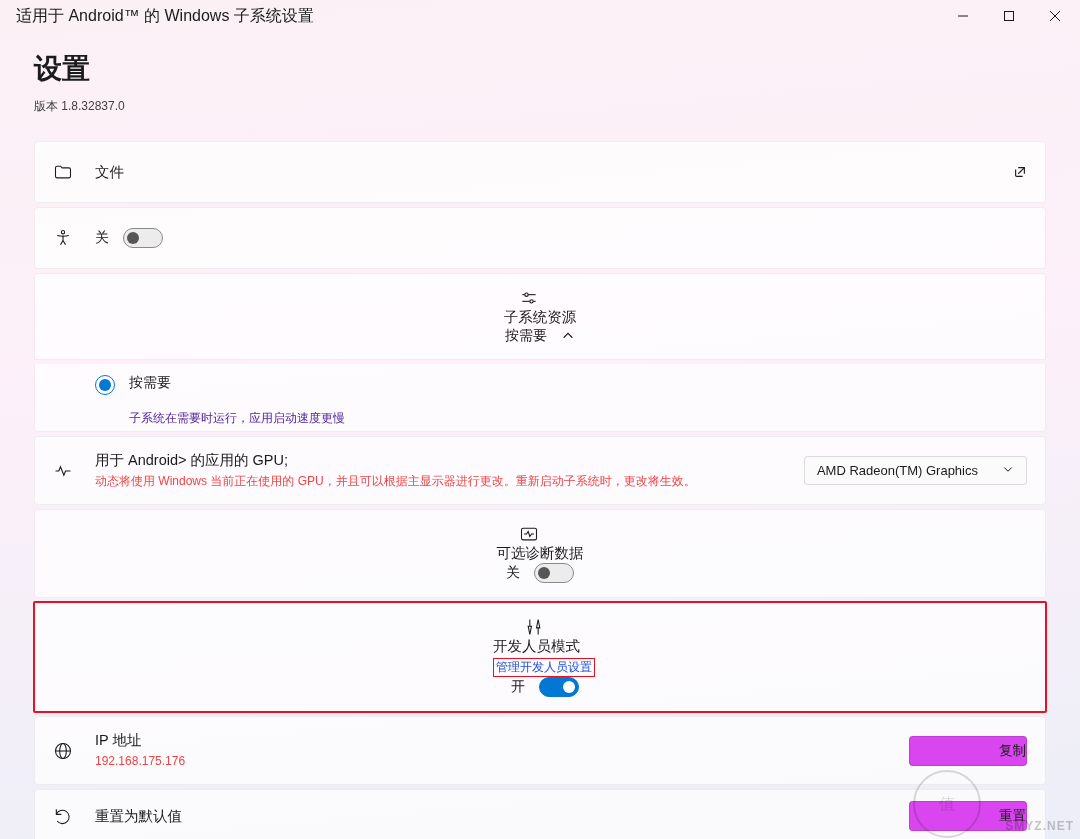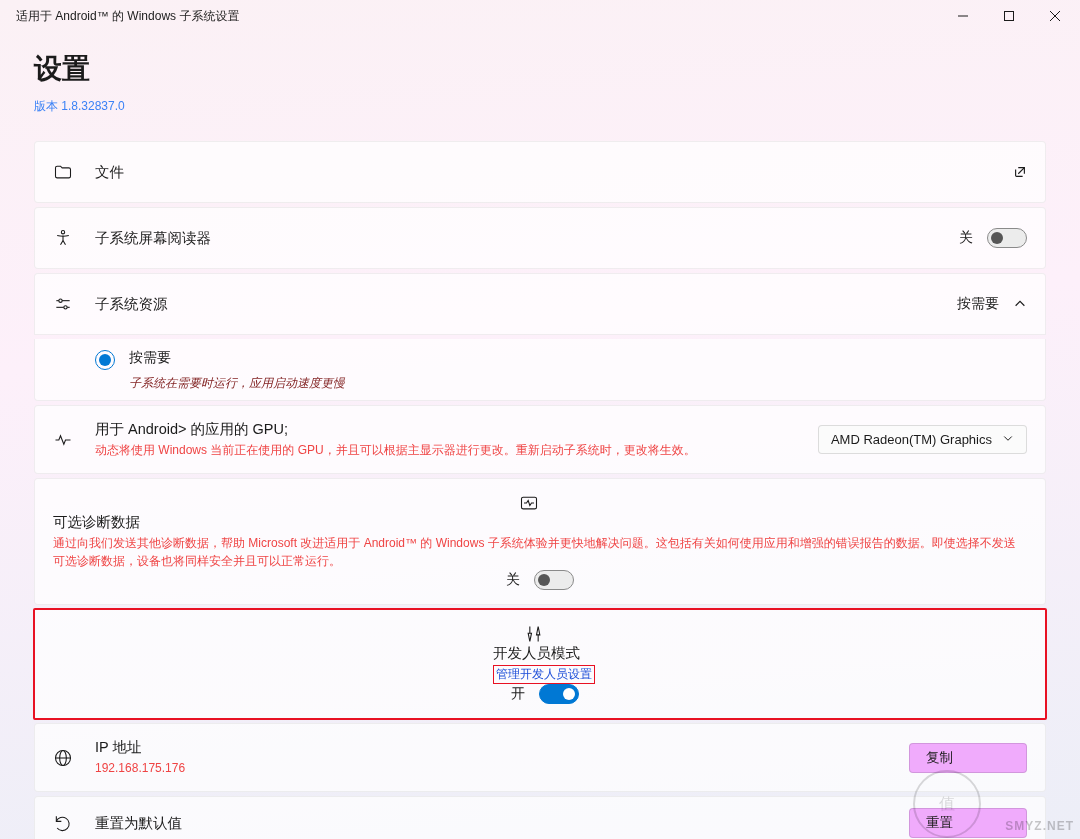--- a/index.html
+++ b/index.html
@@ -14,59 +14,59 @@
     position: relative;
     border-radius: 8px;
   }
 
   
   .titlebar {
     display: flex;
     align-items: center;
     height: 32px;
     padding: 0 2px 0 16px;
-    font-size: 12px;
+    font-size: 16px;
     color: #1b1b1b;
   }
   .titlebar .title { flex: 1; }
   .win-btn {
     width: 46px;
     height: 32px;
     display: flex;
     align-items: center;
     justify-content: center;
     color: #1b1b1b;
   }
   .win-btn svg { width: 10px; height: 10px; }
 
   
   .page-header { padding: 18px 34px 8px 34px; }
   .page-header h1 { font-size: 28px; font-weight: 600; margin-bottom: 10px; }
-  .page-header .version { font-size: 12px; color: #3b82f6; }
+  .page-header .version { font-size: 12px; color: #404040; }
 
   
   .cards {
     padding: 18px 34px 8px 34px;
     display: flex;
     flex-direction: column;
     gap: 4px;
   }
   .card {
     background: rgba(255,255,255,0.72);
     border: 1px solid rgba(0,0,0,0.06);
     border-radius: 4px;
     display: flex;
     align-items: center;
     padding: 14px 18px;
     min-height: 62px;
     position: relative;
   }
   .card.compact { min-height: 54px; padding-top: 10px; padding-bottom: 10px; }
   .card.tall { min-height: 80px; flex-direction: column; }
-  .card.expanded-head { border-bottom-left-radius: 0; border-bottom-right-radius: 0; }
+  .card.expanded-head { border-bottom-left-radius: 0; border-bottom-right-radius: 0; flex-direction: column; }
   .card.expanded-body {
     border-top: none;
     border-top-left-radius: 0;
     border-top-right-radius: 0;
     flex-direction: column;
     align-items: stretch;
     padding: 0;
   }
 
   .icon-col {
@@ -110,35 +110,35 @@
 
   
   .dropdown {
     background: #fbfbfb;
     border: 1px solid rgba(0,0,0,0.12);
     border-radius: 4px;
     padding: 6px 12px;
     font-size: 13px;
     display: flex;
     align-items: flex-start;
-    gap: 10px;
+    gap: 24px;
     min-width: 180px;
     justify-content: space-between;
   }
   .dropdown svg { width: 12px; height: 12px; }
 
   
   .act-btn {
-    background: #f0abfc;
+    background: #d946ef;
     border: 1px solid rgba(0,0,0,0.12);
     border-radius: 4px;
-    padding: 5px 16px;
+    padding: 5px 0;
     font-size: 13.5px;
     min-width: 118px;
-    text-align: left;
+    text-align: right;
   }
 
   
   .chev, .extlink { width: 14px; height: 14px; }
   .chev svg, .extlink svg { width: 14px; height: 14px; stroke: #1b1b1b; fill: none; stroke-width: 1.3; }
 
   
   .radio-row {
     display: flex;
     align-items: flex-start;
@@ -156,21 +156,21 @@
   }
   .radio.checked { border-color: #0078d4; }
   .radio.checked::after {
     content: "";
     position: absolute;
     inset: 3px;
     border-radius: 50%;
     background: #0078d4;
   }
   .radio-text .rtitle { font-size: 14px; }
-  .radio-text .rdesc  { font-size: 12px; color: #7f1d1d; margin-top: 8px; font-style: italic; }
+  .radio-text .rdesc  { font-size: 12px; color: #4c1d95; margin-top: 18px; }
 
   
   .highlight { border: 2px solid #e81123; border-radius: 2px; padding: 0; margin: -1px; }
 
   
   .watermark {
     position: absolute;
     right: 6px; bottom: 6px;
     font-size: 12px;
     letter-spacing: 1px;
@@ -236,23 +236,20 @@
 
   <div class="card">
     <div class="icon-col">
       <svg viewBox="0 0 24 24">
           <circle cx="12" cy="5" r="2"></circle>
           <path d="M5 9c4 1 10 1 14 0"></path>
           <path d="M12 9v6l-3 5"></path>
           <path d="M12 15l3 5"></path>
         </svg>
     </div>
-    <div class="text-col">
-      <div class="title">子系统屏幕阅读器</div>
-    </div>
     <div class="action-col">
       <span class="state-label">关</span>
       <div class="toggle">
           <div class="knob"></div>
         </div>
     </div>
   </div>
 
   <div class="card expanded-head">
     <div class="icon-col">
@@ -307,21 +304,20 @@
 
   <div class="card tall">
     <div class="icon-col">
       <svg viewBox="0 0 24 24">
           <rect x="3" y="5" width="18" height="14" rx="2"></rect>
           <path d="M6 12h3l2-3 2 6 2-3h3"></path>
         </svg>
     </div>
     <div class="text-col">
       <div class="title">可选诊断数据</div>
-      <div class="desc">通过向我们发送其他诊断数据，帮助 Microsoft 改进适用于 Android™ 的 Windows 子系统体验并更快地解决问题。这包括有关如何使用应用和增强的错误报告的数据。即使选择不发送可选诊断数据，设备也将同样安全并且可以正常运行。</div>
     </div>
     <div class="action-col">
       <span class="state-label">关</span>
       <div class="toggle">
           <div class="knob"></div>
         </div>
     </div>
   </div>
 
   <div class="highlight">

